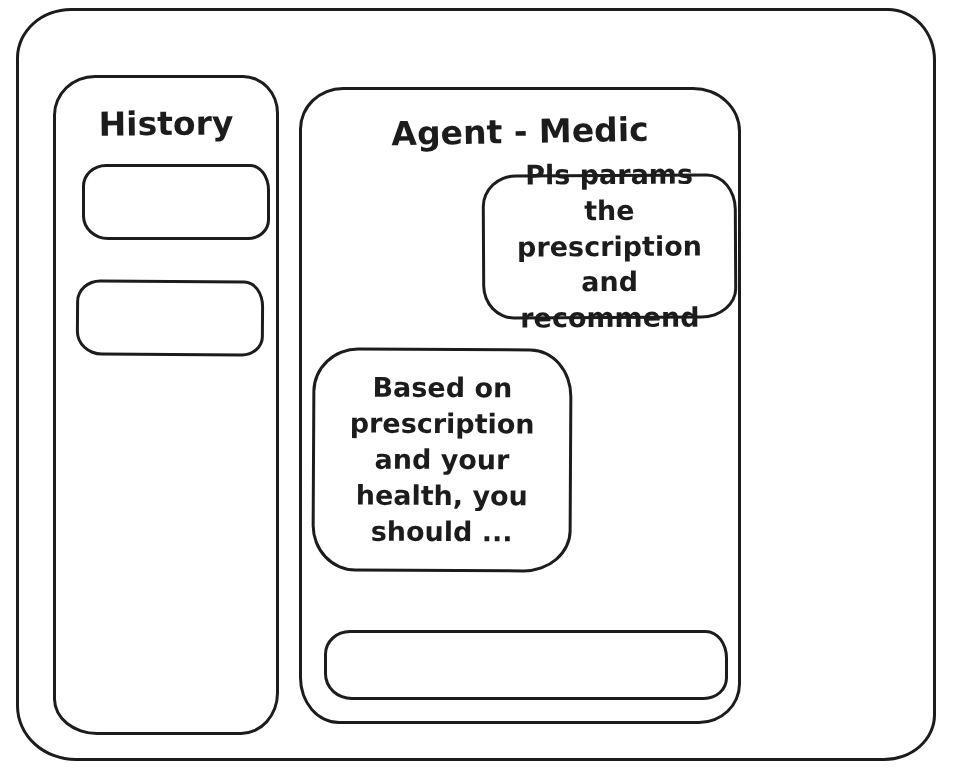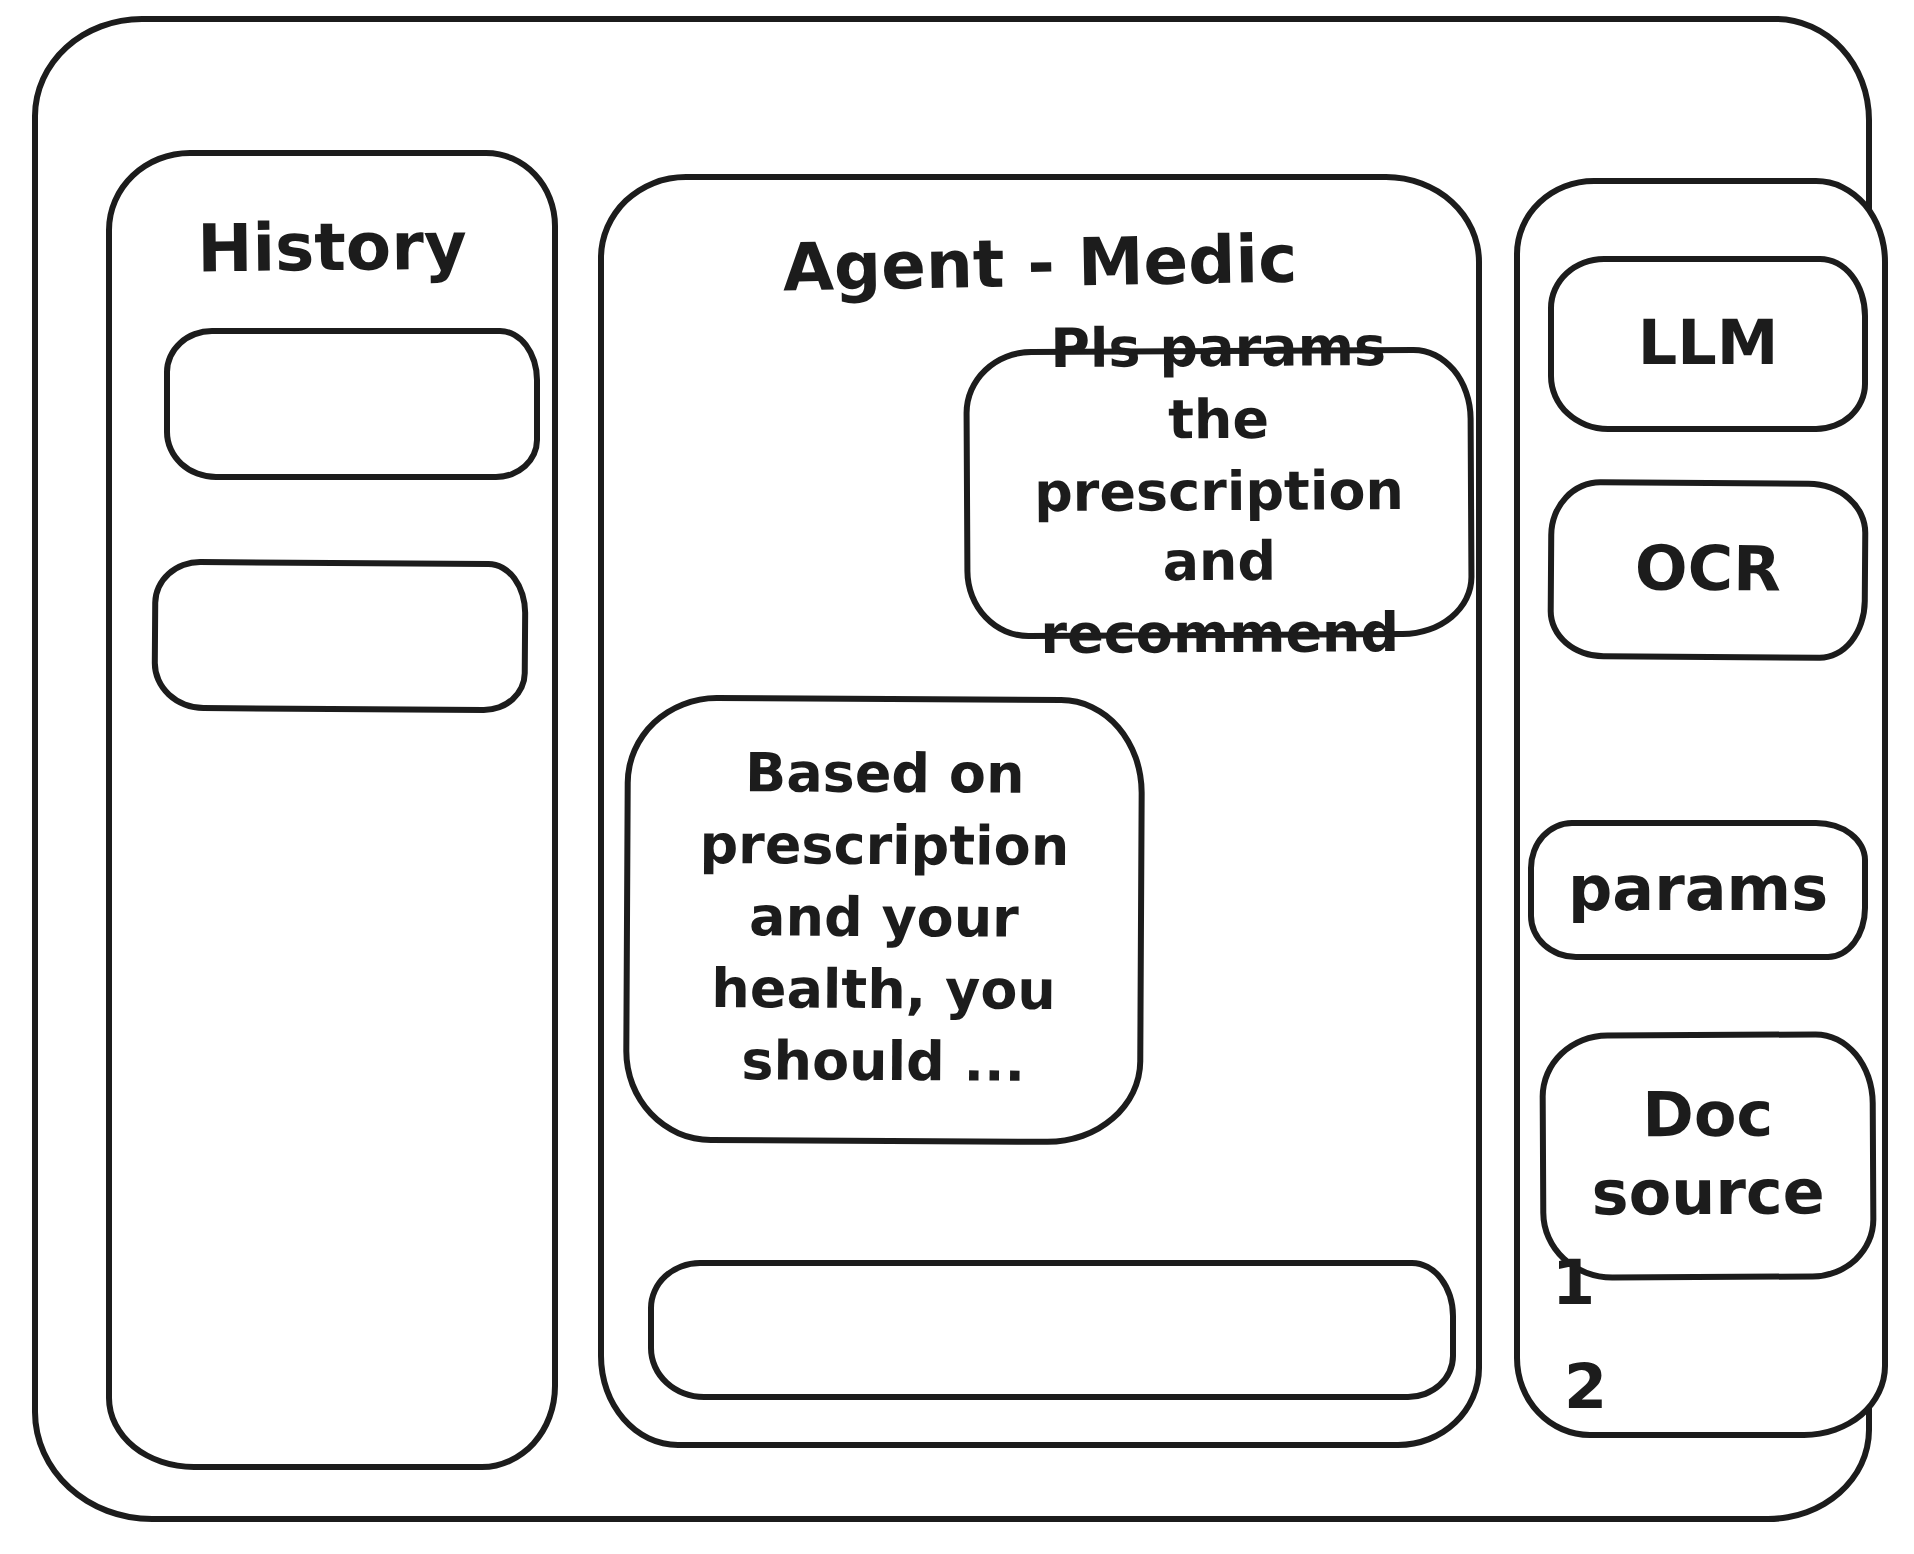--- a/index.html
+++ b/index.html
@@ -152,35 +152,15 @@
         <span>Pls params the prescription and recommend</span>
       </div>
 
       <div class="bubble agent">
         <span>Based on prescription and your health, you should ...</span>
       </div>
 
       <input class="composer" type="text" value="" style="">
     </div>
 
-    <div class="sidebar-right sketch">
-      <div class="tool-button llm">
-        <span>LLM</span>
-      </div>
-
-      <div class="tool-button ocr">
-        <span>OCR</span>
-      </div>
-
-      <div class="tool-button params">
-        <span>params</span>
-      </div>
-
-      <div class="tool-button docsrc">
-        <span>Doc source</span>
-      </div>
-
-      <div class="doc-number n1">1</div>
-      <div class="doc-number n2">2</div>
-    </div>
 
   </div>
 </div>
 
 </body></html>

